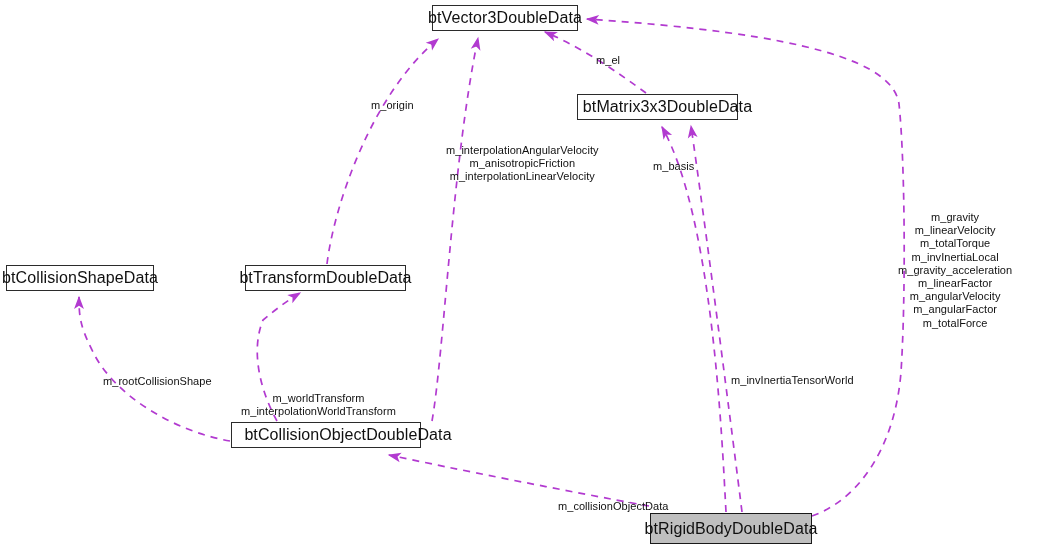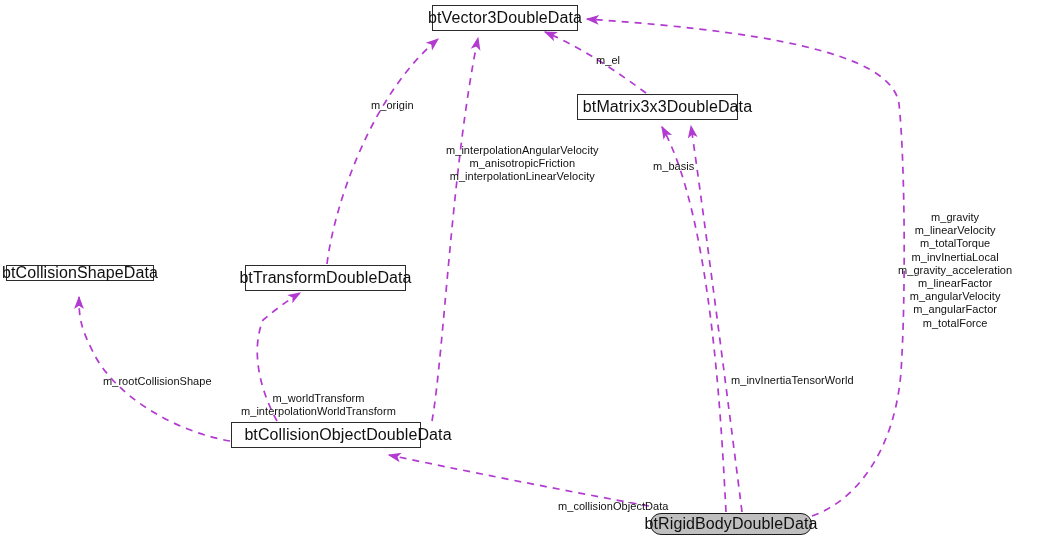--- a/index.html
+++ b/index.html
@@ -84,27 +84,27 @@
       <path d="M 726,512 C 722,440 713,218 662,127"></path>
 
       <path d="M 649,506 C 566,491 450,468 389,455"></path>
     </g>
   </svg>
 
   <div class="node" style="left:432px; top:5px; width:146px; height:26px;">btVector3DoubleData</div>
 
   <div class="node" style="left:577px; top:94px; width:161px; height:26px;padding-left:20px;">btMatrix3x3DoubleData</div>
 
-  <div class="node" style="left:6px; top:265px; width:148px; height:16px;">btCollisionShapeData</div>
+  <div class="node" style="left:6px; top:265px; width:148px; height:26px;">btCollisionShapeData</div>
 
   <div class="node" style="left:245px; top:265px; width:161px; height:26px;">btTransformDoubleData</div>
 
   <div class="node" style="left:231px; top:422px; width:190px; height:26px;padding-left:44px;">btCollisionObjectDoubleData</div>
 
-  <div class="node highlight" style="left:650px; top:513px; width:162px; height:22px;border-radius:13px;">btRigidBodyDoubleData</div>
+  <div class="node highlight" style="left:650px; top:513px; width:162px; height:31px;">btRigidBodyDoubleData</div>
 
   <div class="edge-label" style="left:596px; top:54px;">m_el</div>
 
   <div class="edge-label" style="left:371px; top:99px;">m_origin</div>
 
   <div class="edge-label" style="left:446px; top:144px;">m_interpolationAngularVelocity
 m_anisotropicFriction
 m_interpolationLinearVelocity</div>
 
   <div class="edge-label" style="left:653px; top:160px;">m_basis</div>

